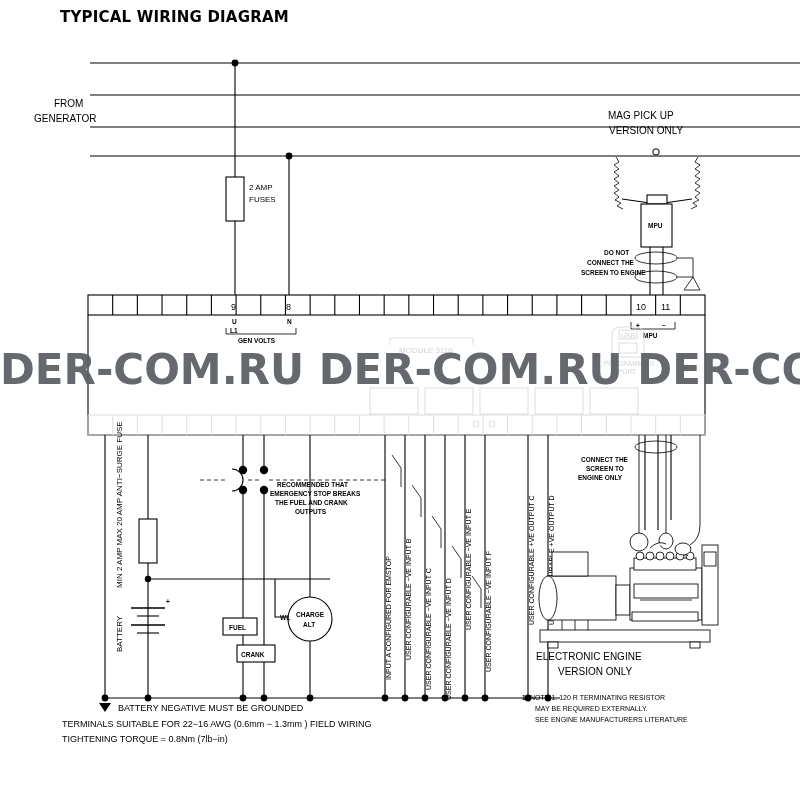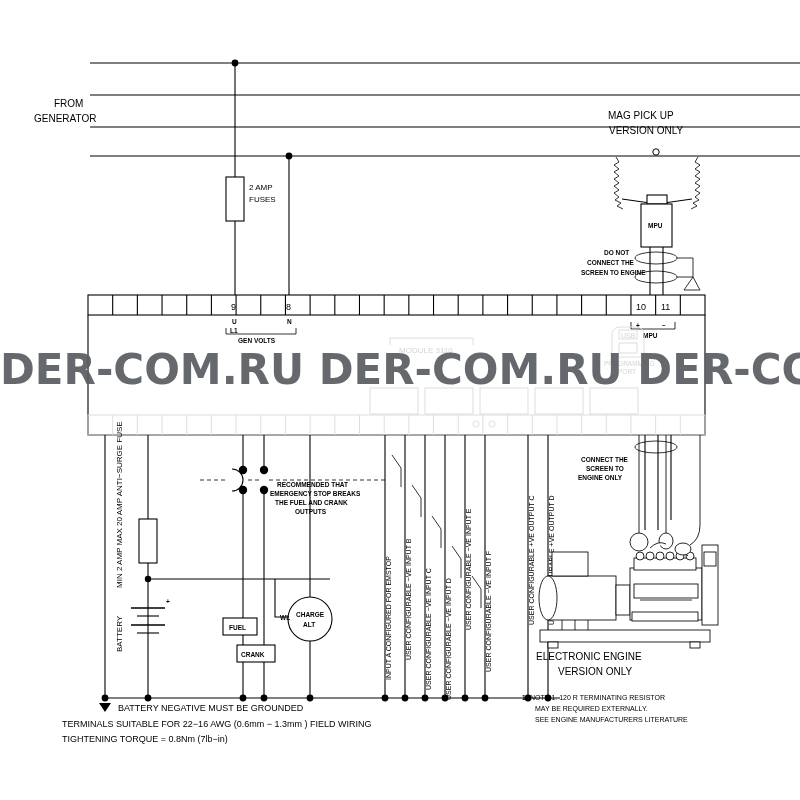--- a/index.html
+++ b/index.html
@@ -354,17 +354,18 @@
     <text class="t9" x="62" y="742">TIGHTENING  TORQUE  =  0.8Nm  (7lb−in)</text>
 
     <text class="t10" x="536" y="660">ELECTRONIC  ENGINE</text>
     <text class="t10" x="558" y="675">VERSION  ONLY</text>
     <text class="tb7" x="522" y="700">1</text>
     <text class="t7" x="530" y="700">NOTE 1.  120 R  TERMINATING  RESISTOR</text>
     <text class="t7" x="535" y="711">MAY  BE  REQUIRED  EXTERNALLY.</text>
     <text class="t7" x="535" y="722">SEE  ENGINE  MANUFACTURERS  LITERATURE</text>
   </svg>
 
+  <div class="title" style="left:60px;top:8px;">TYPICAL WIRING DIAGRAM</div>
 
   <div class="wm-layer">
     <div class="wm" id="wm0" style="top: 345.24px; font-size: 42px; color: rgb(90, 94, 99);">DER-COM.RU DER-COM.RU DER-COM.RU</div>
   </div>
 </div>
 
 </body></html>

